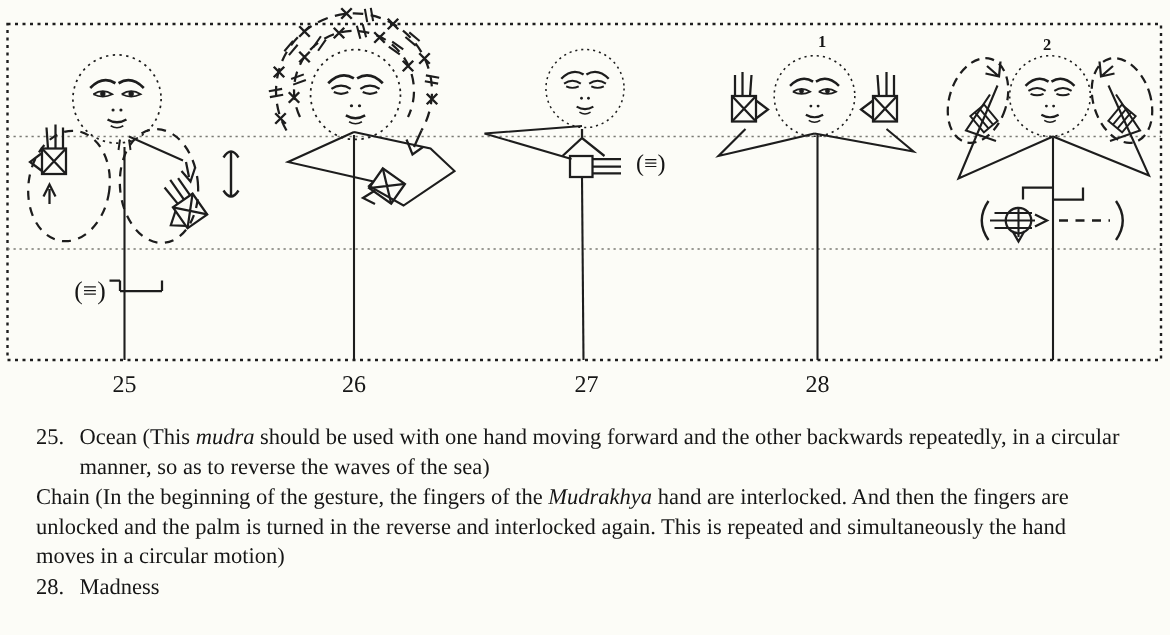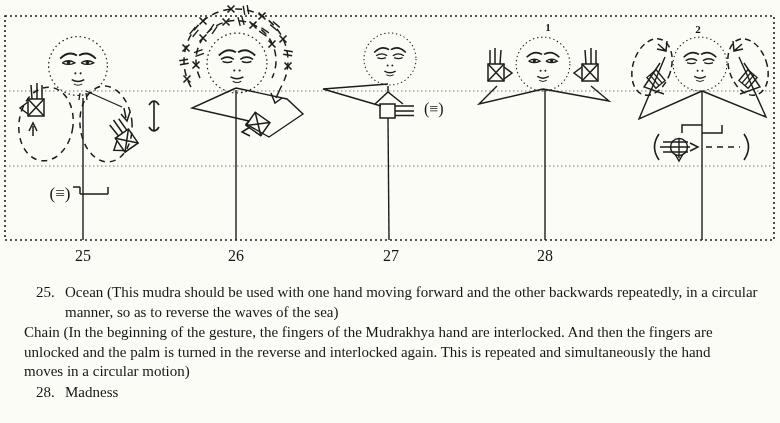--- a/index.html
+++ b/index.html
@@ -6,23 +6,23 @@
   body{
     width:780px;height:423px;
     background:#fcfcf7;
     font-family:"Liberation Serif", serif;
     color:#161616;
     overflow:hidden;
   }
   .figure-panel{display:block;}
   .desc{padding:5px 8px 0 24px;}
   .desc-row{display:flex;margin:0 0 1px 0;}
-  .desc-num{flex:none;width:29px;font-size:15px;line-height:19.5px;margin-left:12px;}
+  .desc-num{flex:none;width:29px;font-size:15px;line-height:19.5px;}
   .desc-text{flex:1;max-width:722px;font-size:15px;line-height:19.5px;}
-  .it{}
+  .it{font-style:italic;}
   svg text{font-family:"Liberation Serif", serif;fill:#161616;}
   .ink{stroke:#1d1d1d;fill:none;}
 </style>
 </head>
 <body>
 
 <svg class="figure-panel" width="780" height="278" viewBox="0 0 780 278">
   <defs>
 
     <g id="face-open">

